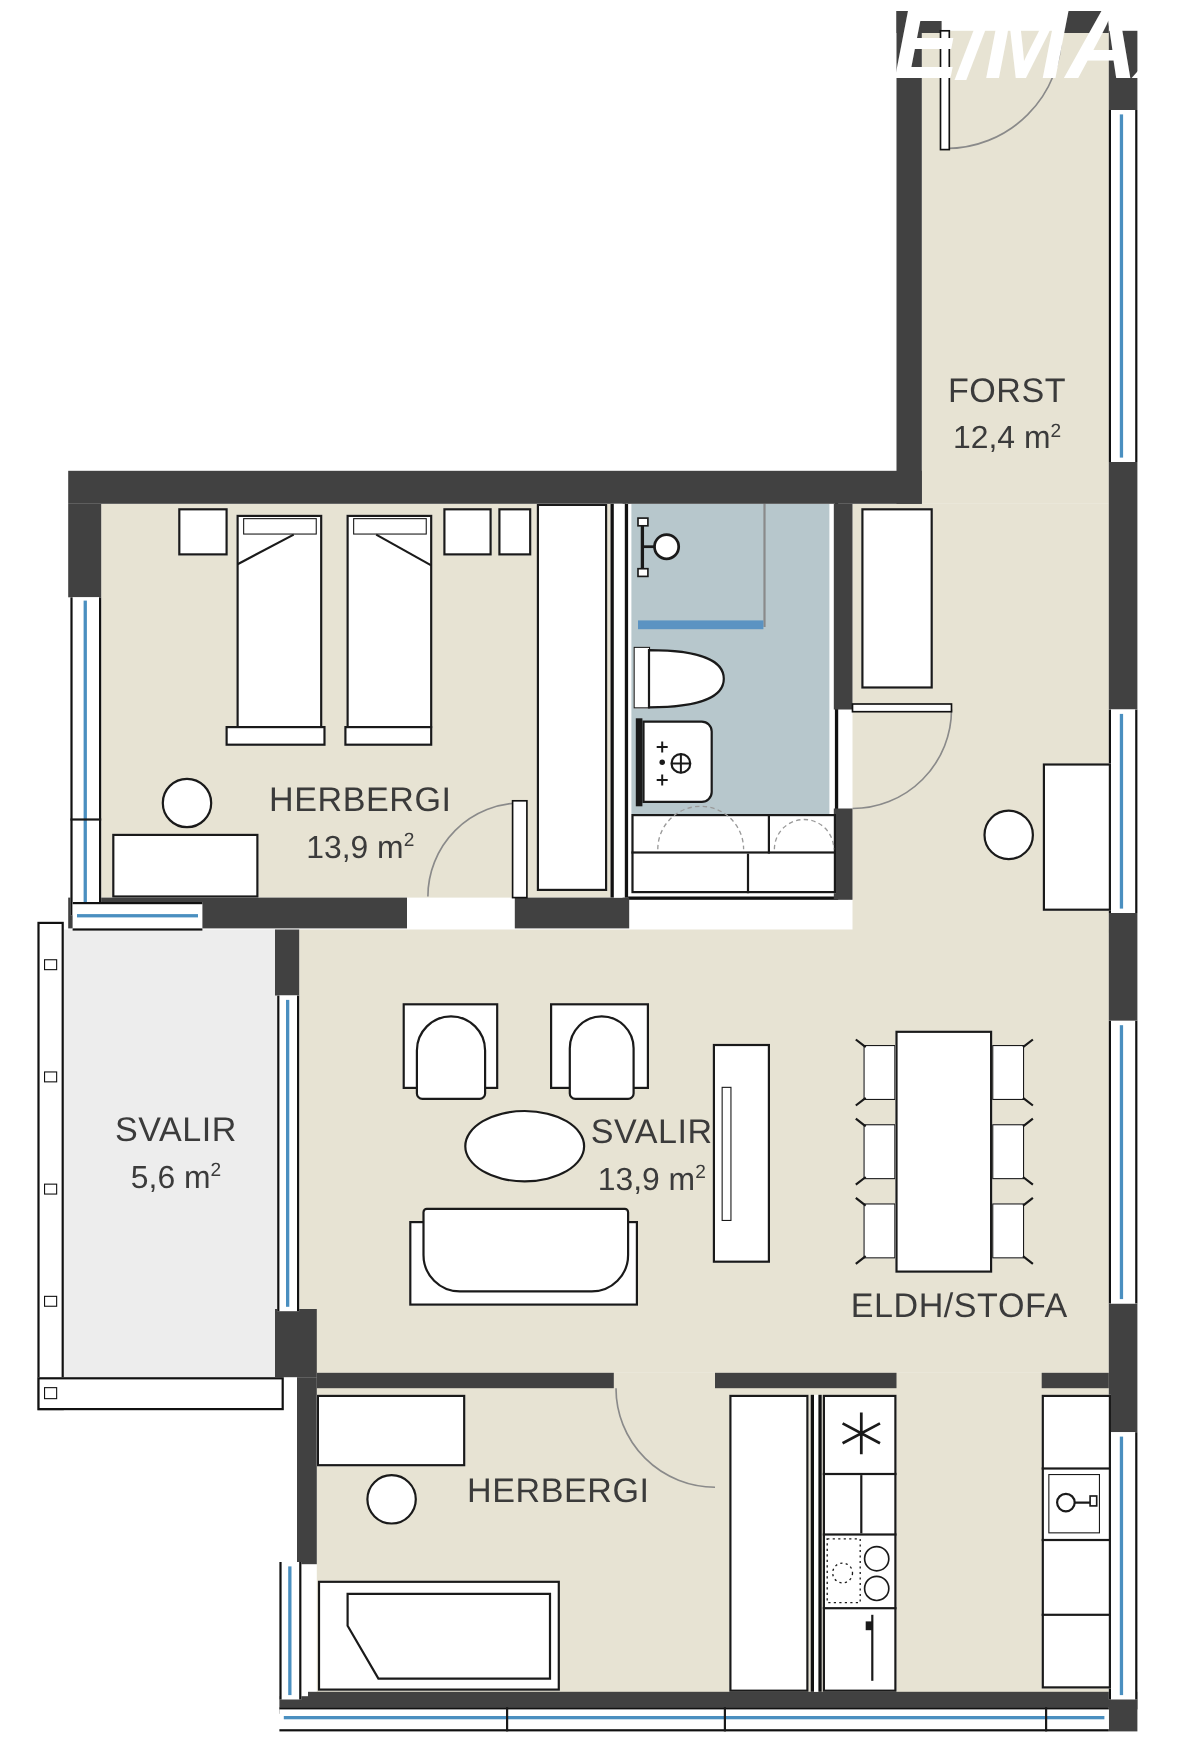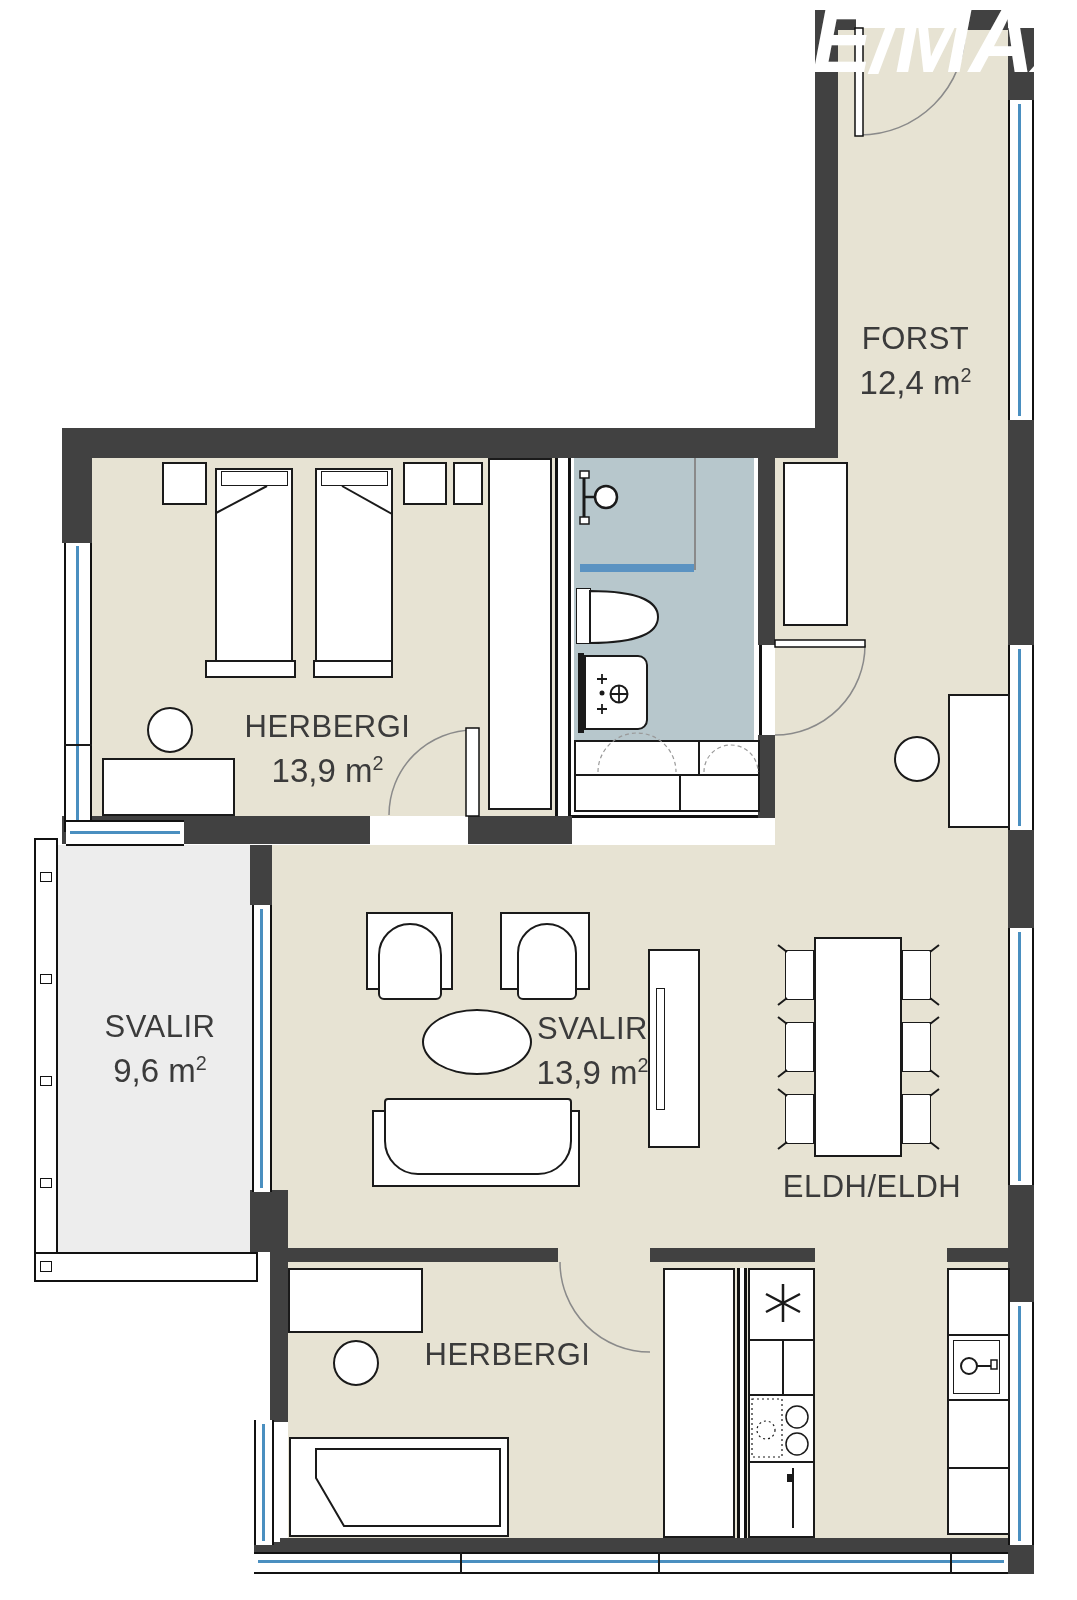--- a/index.html
+++ b/index.html
@@ -18,21 +18,21 @@
   .glass-v{position:absolute;width:3px;background:#4a8fc0;}
   .glass-h{position:absolute;height:3px;background:#4a8fc0;}
   .line{position:absolute;background:#1a1a1a;}
   .gline{position:absolute;background:#8a8a8a;}
   .partition{position:absolute;background:#fff;border-left:3px solid #111;border-right:3px solid #111;box-sizing:border-box;}
   .bathbox{position:absolute;background:#fff;border:3px solid #111;box-sizing:border-box;}
   .rail{position:absolute;background:#fff;border:2px solid #111;box-sizing:border-box;}
   .post{position:absolute;background:#fff;border:1.5px solid #111;box-sizing:border-box;}
   .label{position:absolute;text-align:center;color:#3b3b3b;z-index:30;}
   .room-name{font-size:31px;line-height:37px;letter-spacing:0.5px;}
-  .room-area{font-size:33px;line-height:37px;}
+  .room-area{font-size:29px;line-height:37px;}
   .room-area sup{font-size:60%;}
   #watermark{position:absolute;left:812px;top:-10px;z-index:50;color:#fff;
              font-weight:bold;font-style:italic;font-size:90px;letter-spacing:-1px;white-space:nowrap;}
   svg.anno{position:absolute;left:0;top:0;z-index:20;pointer-events:none;}
 </style>
 </head>
 <body>
 
 <div id="plan">
 
@@ -206,38 +206,38 @@
     </g>
     <g stroke="#1a1a1a">
       <circle cx="969" cy="1366" r="8" fill="#fff" stroke-width="2"></circle>
       <path d="M 977 1366 H 994" stroke-width="2" fill="none"></path>
       <rect x="991" y="1360" width="6" height="9" fill="#fff" stroke-width="1.5"></rect>
     </g>
     <path d="M 787 952 l -9 -7 M 787 998 l -9 7 M 787 1024 l -9 -7 M 787 1070 l -9 7 M 787 1096 l -9 -7 M 787 1142 l -9 7" stroke="#1a1a1a" stroke-width="2" fill="none"></path>
     <path d="M 930 952 l 9 -7 M 930 998 l 9 7 M 930 1024 l 9 -7 M 930 1070 l 9 7 M 930 1096 l 9 -7 M 930 1142 l 9 7" stroke="#1a1a1a" stroke-width="2" fill="none"></path>
   </svg>
 
-  <div class="label" style="left:828px;top:320px;width:175px;">
+  <div class="label" style="left:828px;top:336px;width:175px;">
     <div class="room-name">FORST</div>
     <div class="room-area"><span>12,4 m</span><sup>2</sup></div>
   </div>
   <div class="label" style="left:230px;top:708px;width:195px;">
     <div class="room-name">HERBERGI</div>
     <div class="room-area"><span>13,9 m</span><sup>2</sup></div>
   </div>
   <div class="label" style="left:75px;top:1008px;width:170px;">
     <div class="room-name">SVALIR</div>
-    <div class="room-area"><span>9,6 m</span><sup>2</sup></div>
+    <div class="room-area"><span>5,6 m</span><sup>2</sup></div>
   </div>
   <div class="label" style="left:505px;top:1010px;width:175px;">
     <div class="room-name">SVALIR</div>
     <div class="room-area"><span>13,9 m</span><sup>2</sup></div>
   </div>
   <div class="label" style="left:762px;top:1168px;width:220px;">
-    <div class="room-name">ELDH/ELDH</div>
+    <div class="room-name">ELDH/STOFA</div>
   </div>
   <div class="label" style="left:410px;top:1336px;width:195px;">
     <div class="room-name">HERBERGI</div>
   </div>
 
   <div id="watermark">E/MAX</div>
 
 </div>
 
 </body></html>

